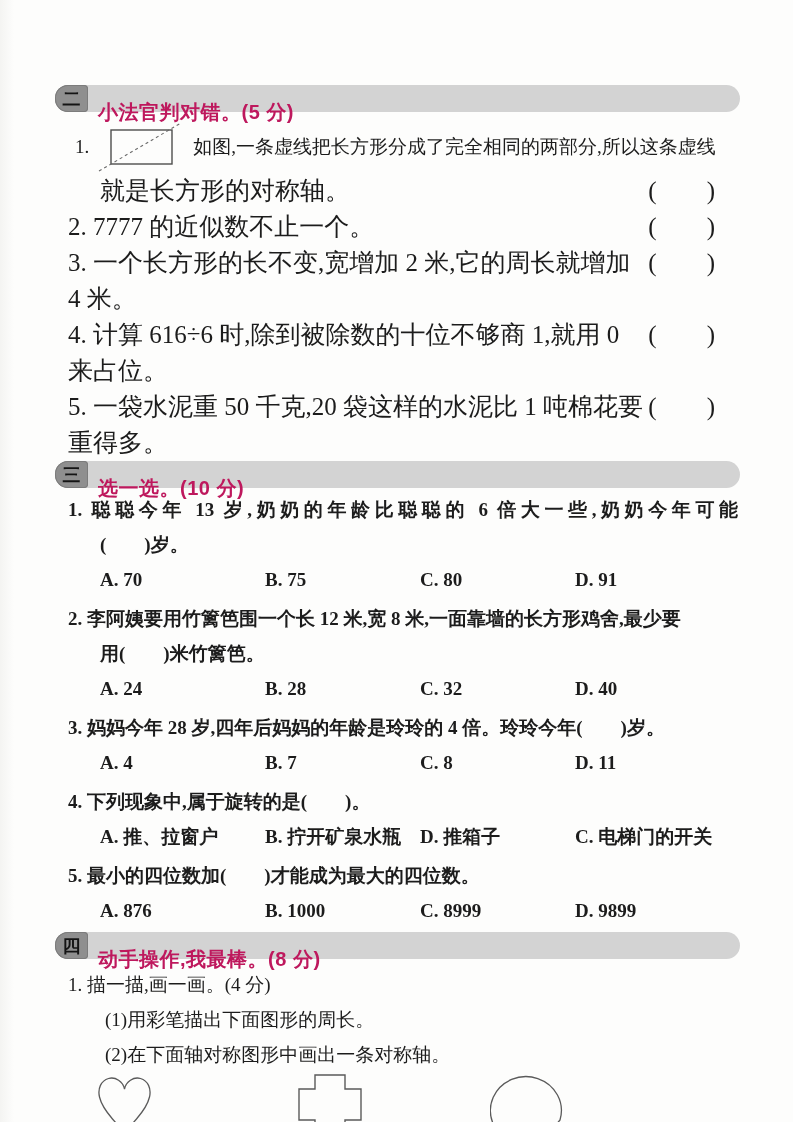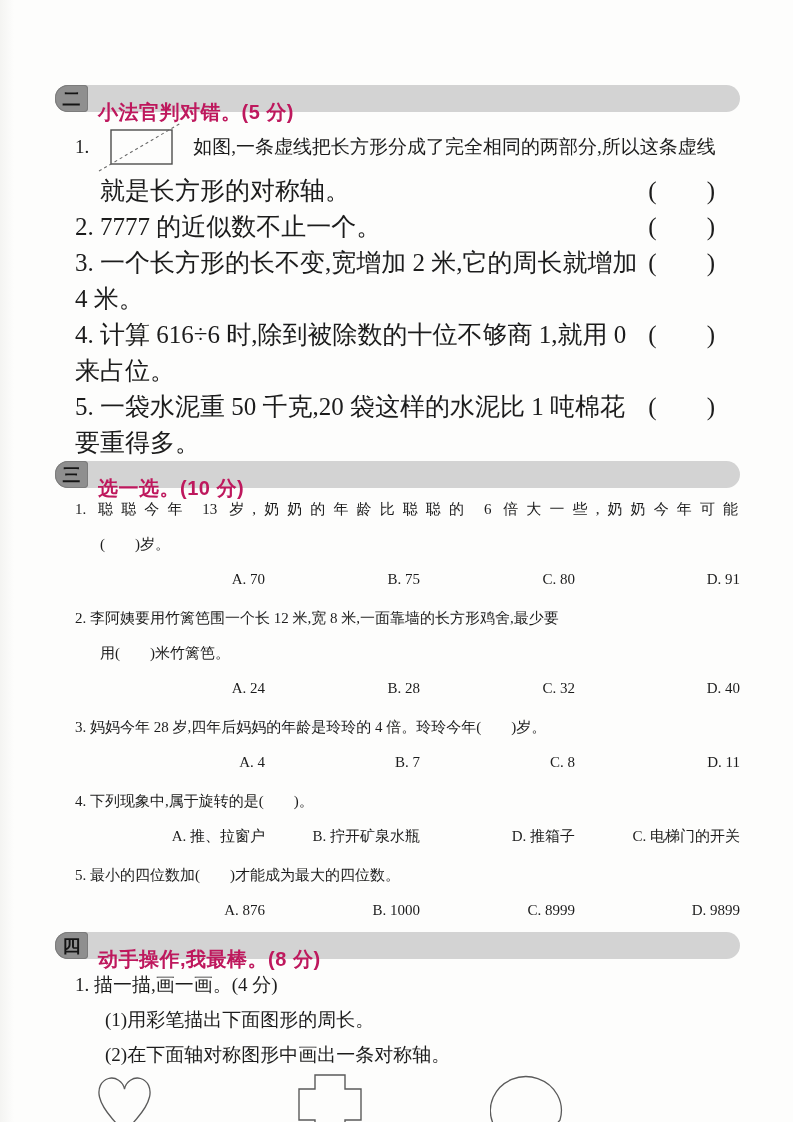--- a/index.html
+++ b/index.html
@@ -34,34 +34,34 @@
     box-shadow:inset 0 0 0 1px #7c7c7c;
   }
   .sec-title { font-size:20px; font-weight:bold; color:#be185d; letter-spacing:0.5px;margin-top:28px; }
 
   
   .tf-block { margin-top:9px; }
   .tf-row { display:flex; align-items:baseline; font-size:25px; line-height:36px; }
   .fig-row { display:flex; align-items:center; height:52px; font-size:19px; }
   .qnum { margin-left:20px; }
   .fig { margin:0 10px 0 8px; }
-  .indent1 { margin-left:20px; }
+  .indent1 { margin-left:13px; }
   .indent2 { margin-left:45px; }
   .spacer { flex:1 1 auto; }
   .blank-right { margin-right:25px; white-space:pre; }
 
   
   .sec3-body { margin-top:4px; }
-  .mcq { margin-bottom:4px; font-size:15px; }
+  .mcq { margin-bottom:4px; font-size:19px;font-weight:bold; }
   .mcq .line { line-height:35px; }
   .justify-line { text-align:justify; text-align-last:justify; margin-right:2px; }
   .opts {
     display:grid;
     grid-template-columns:165px 155px 155px 1fr;
-    margin-left:45px; line-height:35px;text-align:right;
+    margin-left:45px; line-height:35px;
   }
 
   
   .sec4-body { margin-top:8px; font-size:19px; }
   .sec4-body .line { line-height:35px; }
   .step { margin-left:50px; }
   .shapes-row { display:flex; align-items:flex-start; margin-top:2px; }
   .shape-heart { margin-left:42px; }
   .shape-cross { margin-left:146px; }
   .shape-qcircle { margin-left:128px; }

